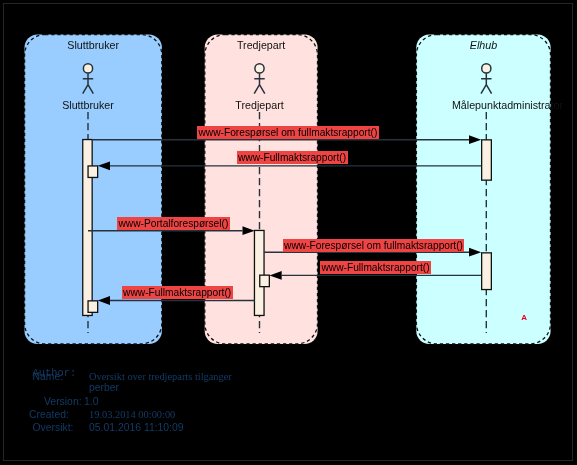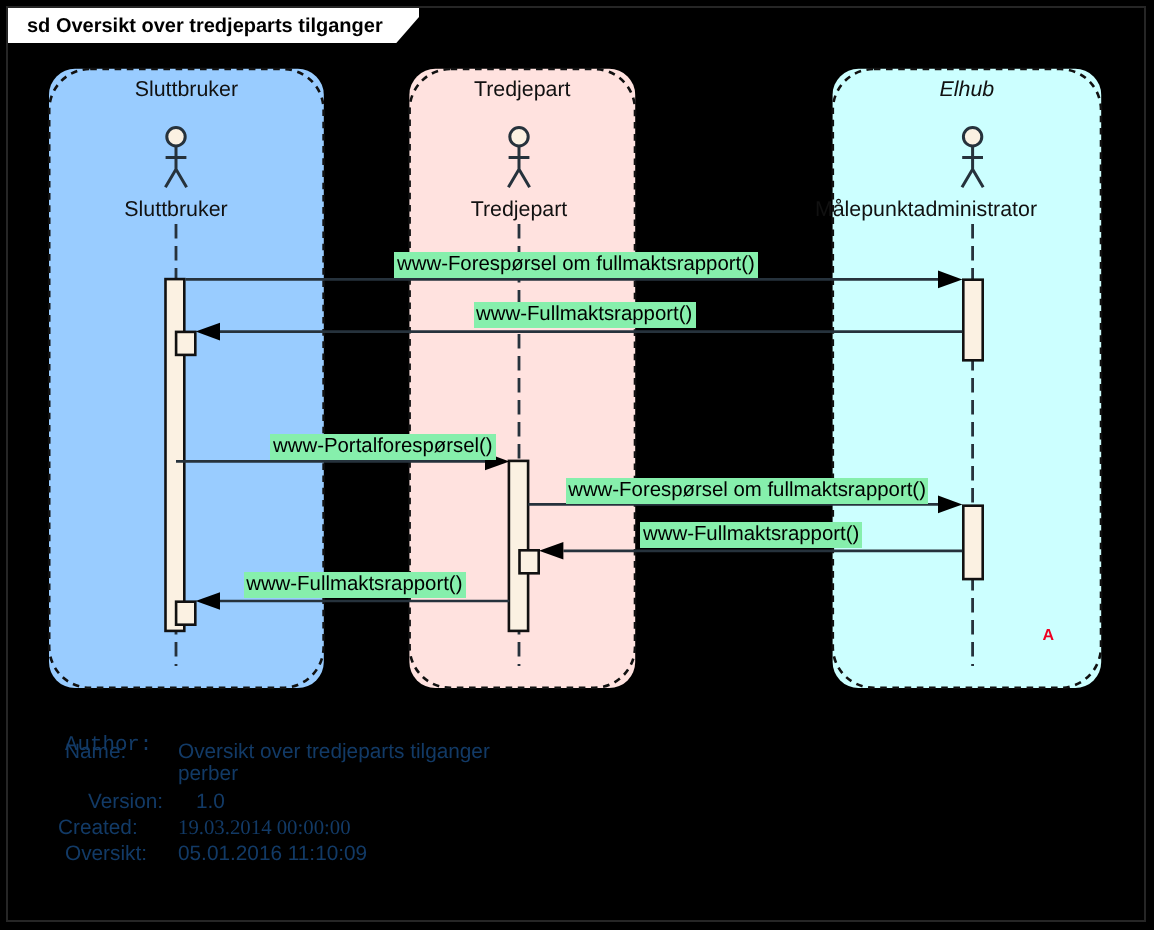--- a/index.html
+++ b/index.html
@@ -9,33 +9,32 @@
 #frame-border{position:absolute;left:3px;top:3px;width:570px;height:458px;
   border:1px solid #262626;}
 #title-tab{position:absolute;left:3.5px;top:3.5px;height:18px;width:206px;
   background:#fff;color:#000;font-weight:bold;font-size:10px;line-height:19.5px;
   padding-left:10px;white-space:nowrap;
   clip-path:polygon(0 0,100% 0,100% 28%,94.5% 100%,0 100%);}
 .part-title{position:absolute;text-align:center;font-size:10.7px;color:#111;
   white-space:nowrap;}
 .actor-label{position:absolute;text-align:center;font-size:10.7px;color:#111;
   white-space:nowrap;}
-.msg-label{position:absolute;background:#86efac;color:#000;font-size:10.2px;
+.msg-label{position:absolute;background:#ef4444;color:#000;font-size:10.2px;
   line-height:13px;height:13px;padding:0 1.5px;white-space:nowrap;}
 .footer-label{position:absolute;font-size:10.4px;white-space:nowrap;}
 .footer-value{position:absolute;font-size:10.4px;white-space:nowrap;}
 #svg-layer{position:absolute;left:0;top:0;width:577px;height:465px;}
 #marker{position:absolute;font-size:8px;font-weight:bold;}
 </style>
 </head>
 <body>
 
 <div id="page">
   <div id="frame-border"></div>
-  <div id="title-tab">sd Oversikt over tredjeparts tilganger</div>
   <div id="partitions"></div>
   <svg id="svg-layer" xmlns="http://www.w3.org/2000/svg" viewBox="0 0 577 465">
       <rect x="24.5" y="34.4" width="137.4" height="309.6" rx="13" ry="13" fill="#99ccff" stroke="none"></rect>
       <rect x="24.6" y="34.5" width="137.20000000000002" height="309.40000000000003" rx="20.5" ry="20.5" fill="none" stroke="#111" stroke-width="1.3" stroke-dasharray="3.3 2.8"></rect>
       <g stroke="#26323c" stroke-width="1.5" fill="none">
         <circle cx="88" cy="68.4" r="4.6" fill="#fbf1e2"></circle>
         <path d="M88 73.3 V84.6 M82.8 78.8 H93.2 M88 84.6 L82.7 93.6 M88 84.6 L93.3 93.6"></path>
       </g>
       <line x1="88" y1="112" x2="88" y2="333" stroke="#26323c" stroke-width="1.4" stroke-dasharray="7.3 3.7"></line>
       <rect x="204.7" y="34.4" width="112.9" height="309.6" rx="13" ry="13" fill="#ffe2df" stroke="none"></rect>
@@ -71,32 +70,32 @@
       <path d="M269.5 275.4 L281.7 271 L281.7 279.79999999999995 Z" fill="#000"></path>
       <line x1="254.7" y1="300.5" x2="110" y2="300.5" stroke="#26323c" stroke-width="1.35"></line>
       <path d="M97.8 300.5 L110 296.1 L110 304.9 Z" fill="#000"></path>
     </svg>
   <div id="overlay">
       <div class="part-title" style="left: 24.5px; top: 39.1px; width: 137.4px;">Sluttbruker</div>
       <div class="actor-label" style="left: 8px; top: 99px; width: 160px;">Sluttbruker</div>
       <div class="part-title" style="left: 204.7px; top: 39.1px; width: 112.9px;">Tredjepart</div>
       <div class="actor-label" style="left: 179.5px; top: 99px; width: 160px;">Tredjepart</div>
       <div class="part-title" style="left: 416.3px; top: 39.1px; width: 134.3px; font-style: italic;">Elhub</div>
-      <div class="actor-label" style="left: 383px; top: 99px; width: 160px;">Målepunktadministrator</div>
+      <div class="actor-label" style="left: 403px; top: 99px; width: 160px; text-align: right;">Målepunktadministrator</div>
       <div class="msg-label" style="left: 197px; top: 126.1px;">www-Forespørsel om fullmaktsrapport()</div>
       <div class="msg-label" style="left: 236.5px; top: 151.4px;">www-Fullmaktsrapport()</div>
-      <div class="msg-label" style="left: 135px; top: 217.1px;">www-Portalforespørsel()</div>
+      <div class="msg-label" style="left: 117px; top: 217.1px;">www-Portalforespørsel()</div>
       <div class="msg-label" style="left: 282.6px; top: 238.7px;">www-Forespørsel om fullmaktsrapport()</div>
       <div class="msg-label" style="left: 320px; top: 261px;">www-Fullmaktsrapport()</div>
       <div class="msg-label" style="left: 121.6px; top: 286px;">www-Fullmaktsrapport()</div>
       <div class="footer-label" style="left: 32.5px; top: 370.5px; color: rgb(18, 58, 102);">Name:</div>
-      <div class="footer-value" style="left: 89px; top: 370.5px; color: rgb(18, 58, 102);">Oversikt over tredjeparts tilganger</div>
+      <div class="footer-value" style="left: 89px; top: 370.5px; color: rgb(18, 58, 102); font-family: Liberation Serif, serif;">Oversikt over tredjeparts tilganger</div>
       <div class="footer-label" style="left: 32.5px; top: 367px; color: rgb(18, 58, 102); font-family: Liberation Mono, monospace;">Author:</div>
       <div class="footer-value" style="left: 89px; top: 382px; color: rgb(18, 58, 102);">perber</div>
       <div class="footer-label" style="left: 44px; top: 396.2px; color: rgb(18, 58, 102);">Version:</div>
-      <div class="footer-value" style="left: 98px; top: 396.2px; color: rgb(18, 58, 102);">1.0</div>
+      <div class="footer-value" style="left: 84px; top: 396.2px; color: rgb(18, 58, 102);">1.0</div>
       <div class="footer-label" style="left: 29px; top: 409.05px; color: rgb(18, 58, 102);">Created:</div>
       <div class="footer-value" style="left: 89px; top: 409.05px; color: rgb(18, 58, 102); font-family: Liberation Serif, serif;">19.03.2014 00:00:00</div>
       <div class="footer-label" style="left: 32.5px; top: 421.9px; color: rgb(18, 58, 102);">Oversikt:</div>
       <div class="footer-value" style="left: 89px; top: 421.9px; color: rgb(18, 58, 102);">05.01.2016 11:10:09</div>
       <div id="marker" style="position: absolute; left: 521.2px; top: 312.5px; color: rgb(238, 0, 34); font-size: 8px; font-weight: bold;">A</div>
     </div>
 </div>
 
 </body></html>

